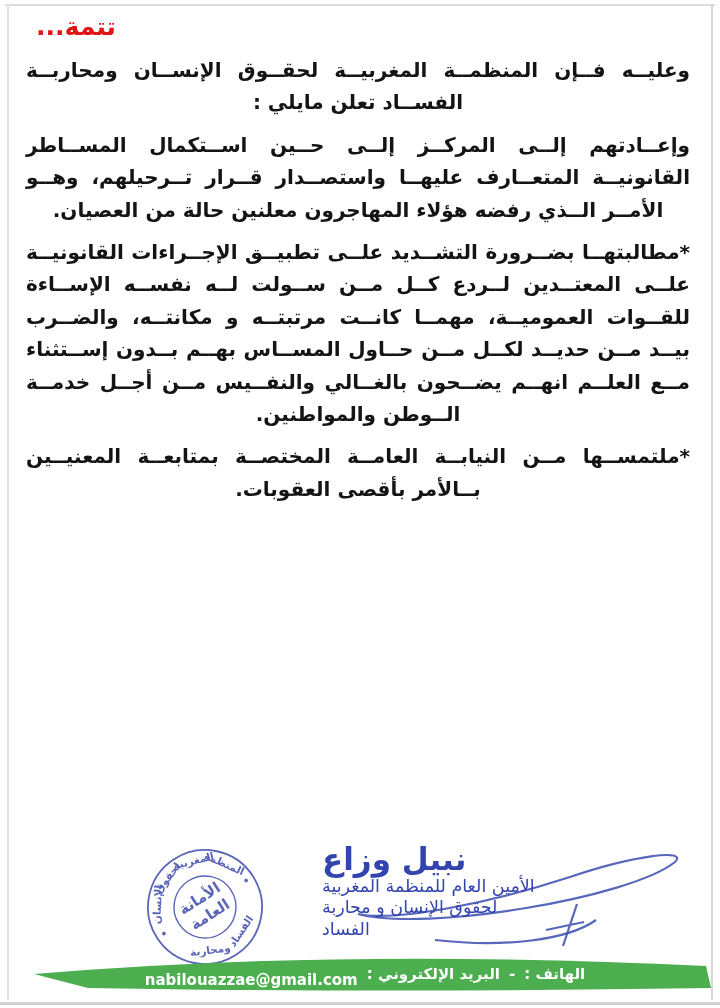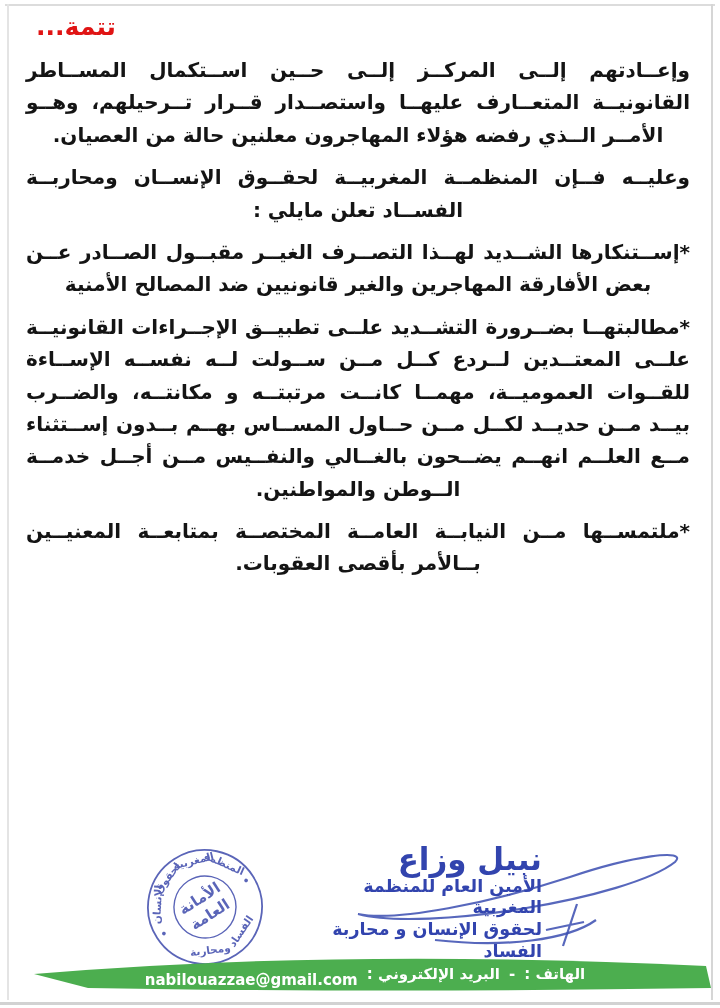--- a/index.html
+++ b/index.html
@@ -30,24 +30,24 @@
   
   .stamp{position:absolute;left:135px;top:837px;width:140px;height:140px;opacity:.92;}
   .stamp circle{fill:none;stroke:#4d58b2;}
   .stamp text{fill:#4d58b2;font-weight:bold;font-family:"DejaVu Sans",sans-serif;}
   .ring-word{font-size:10.5px;text-anchor:middle;}
   .stamp-center{font-size:15px;text-anchor:middle;}
 
   
   .sig{
     position:absolute;left:322px;top:843px;width:220px;
-    direction:rtl;text-align:right;color:#3244ae;
+    direction:rtl;text-align:left;color:#3244ae;
   }
   .sig-name{font-size:31px;font-weight:bold;letter-spacing:1px;line-height:1.05;}
-  .sig-title{font-size:17.5px;font-weight:bold;line-height:1.25;}
+  .sig-title{font-size:17.5px;font-weight:normal;line-height:1.25;}
   .sig-swoosh{position:absolute;left:330px;top:840px;width:370px;height:122px;pointer-events:none;}
   .sig-swoosh path{fill:none;stroke:#3a4cb0;stroke-width:2.2;opacity:.85;}
 
   
   .ribbon{position:absolute;left:0;top:940px;width:720px;height:62px;}
   .footer-line{
     position:absolute;left:40px;right:30px;top:961px;height:26px;
     display:flex;direction:rtl;justify-content:center;align-items:center;gap:9px;
     color:#ffffff;font-weight:bold;font-size:15px;white-space:nowrap;
   }
@@ -57,23 +57,22 @@
 <body>
 
 <div class="edge edge-top"></div>
 <div class="edge edge-left"></div>
 <div class="edge edge-right"></div>
 <div class="edge edge-bottom"></div>
 
 <div class="continuation">تتمة...</div>
 
 <div class="letter">
+  <p>وعليــه فــإن المنظمــة المغربيــة لحقــوق الإنســان ومحاربــة الفســاد تعلن مايلي :</p>
   <p>وإعــادتهم إلــى المركــز إلــى حــين اســتكمال المســاطر القانونيــة المتعــارف عليهــا واستصــدار قــرار تــرحيلهم، وهــو الأمــر الــذي رفضه هؤلاء المهاجرون معلنين حالة من العصيان.</p>
-  <p>وعليــه فــإن المنظمــة المغربيــة لحقــوق الإنســان ومحاربــة الفســاد تعلن مايلي :</p>
-  <p>*إســتنكارها الشــديد لهــذا التصــرف الغيــر مقبــول الصــادر عــن بعض الأفارقة المهاجرين والغير قانونيين ضد المصالح الأمنية</p>
   <p>*مطالبتهــا بضــرورة التشــديد علــى تطبيــق الإجــراءات القانونيــة علــى المعتــدين لــردع كــل مــن ســولت لــه نفســه الإســاءة للقــوات العموميــة، مهمــا كانــت مرتبتــه و مكانتــه، والضــرب بيــد مــن حديــد لكــل مــن حــاول المســاس بهــم بــدون إســتثناء مــع العلــم انهــم يضــحون بالغــالي والنفــيس مــن أجــل خدمــة الــوطن والمواطنين.</p>
   <p>*ملتمســها مــن النيابــة العامــة المختصــة بمتابعــة المعنيــين بــالأمر بأقصى العقوبات.</p>
 </div>
 
 <svg class="stamp" viewBox="-70 -70 140 140" xmlns="http://www.w3.org/2000/svg">
   <g transform="rotate(-33)">
     <circle r="57" stroke-width="1.8"></circle>
     <circle r="31" stroke-width="1.4"></circle>
     <text class="ring-word" transform="rotate(57) translate(0,-44)">المنظمة</text>
     <text class="ring-word" transform="rotate(19) translate(0,-44)">المغربية</text>

